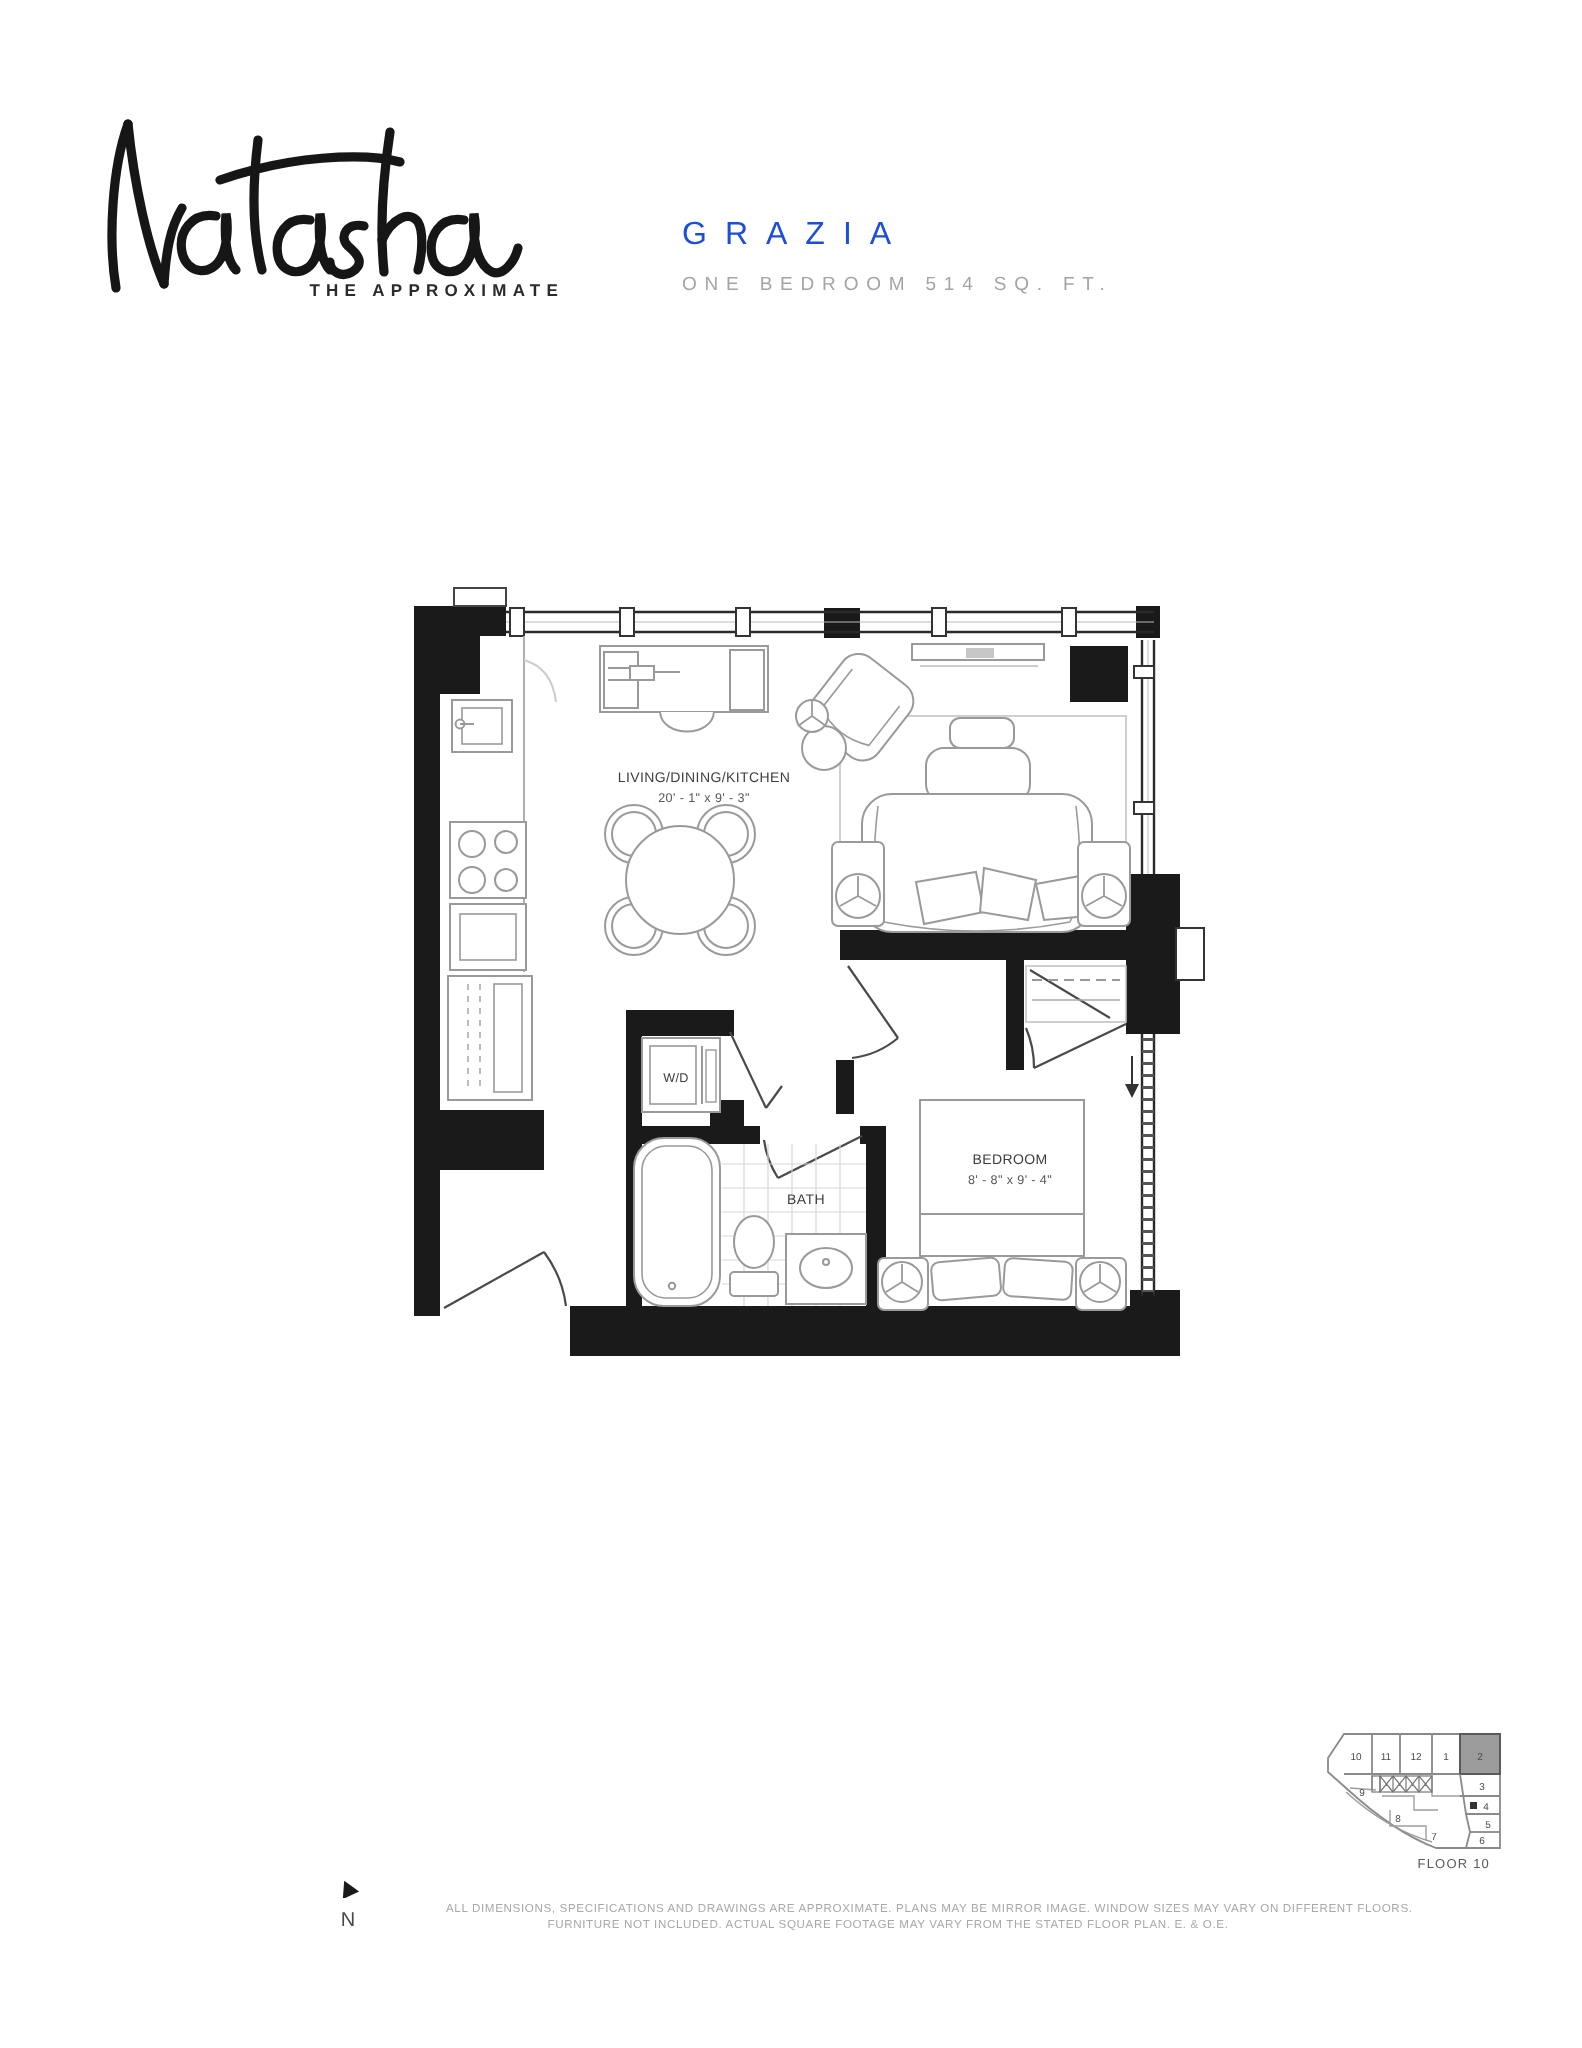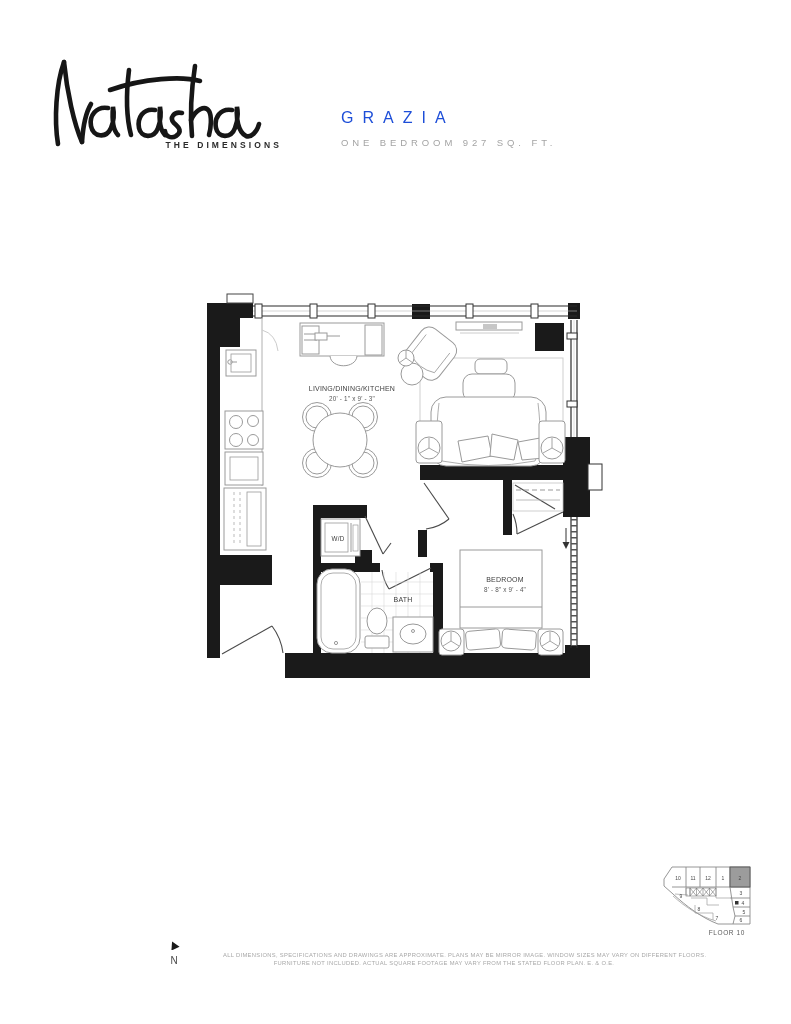--- a/index.html
+++ b/index.html
@@ -39,24 +39,24 @@
     <path d="M30,84 C31,68 33,56 39,46"></path>
     <path d="M56,50 C44,48 37,58 39,68 C41,79 54,81 59,70 C62,63 62,54 61,49 C60,60 61,72 66,77"></path>
     <path d="M77,12 C74,36 74,58 79,77"></path>
     <path d="M58,32 C92,20 130,18 148,23"></path>
     <path d="M103,52 C91,50 85,60 87,70 C89,80 102,81 106,70 C109,62 109,54 108,49 C107,60 108,72 113,77"></path>
     <path d="M130,55 C122,53 117,60 122,65 C128,70 130,74 124,78 C119,81 113,78 113,73"></path>
     <path d="M143,8 C139,34 138,58 140,78"></path>
     <path d="M139,62 C144,51 153,47 157,53 C160,58 159,70 157,77"></path>
     <path d="M180,52 C168,50 162,60 164,70 C166,80 179,81 183,70 C186,62 186,54 185,49 C184,60 186,74 194,78 C199,80 205,74 207,66"></path>
   </svg>
-  <div class="logo-sub">THE DIMENSIONS</div>
+  <div class="logo-sub">THE APPROXIMATE</div>
 
   <div class="plan-name">GRAZIA</div>
-  <div class="plan-subtitle">ONE BEDROOM 927 SQ. FT.</div>
+  <div class="plan-subtitle">ONE BEDROOM 514 SQ. FT.</div>
 
   <svg class="abs" style="left:195px;top:285px" width="415" height="400" viewBox="195 285 415 400">
 
     <g fill="#1a1a1a" stroke="none">
       <rect x="207" y="303" width="46" height="15"></rect>
       <rect x="207" y="303" width="13" height="355"></rect>
       <rect x="207" y="318" width="33" height="29"></rect>
       <rect x="220" y="555" width="52" height="30"></rect>
       <rect x="285" y="653" width="305" height="25"></rect>
       <rect x="565" y="645" width="25" height="33"></rect>

